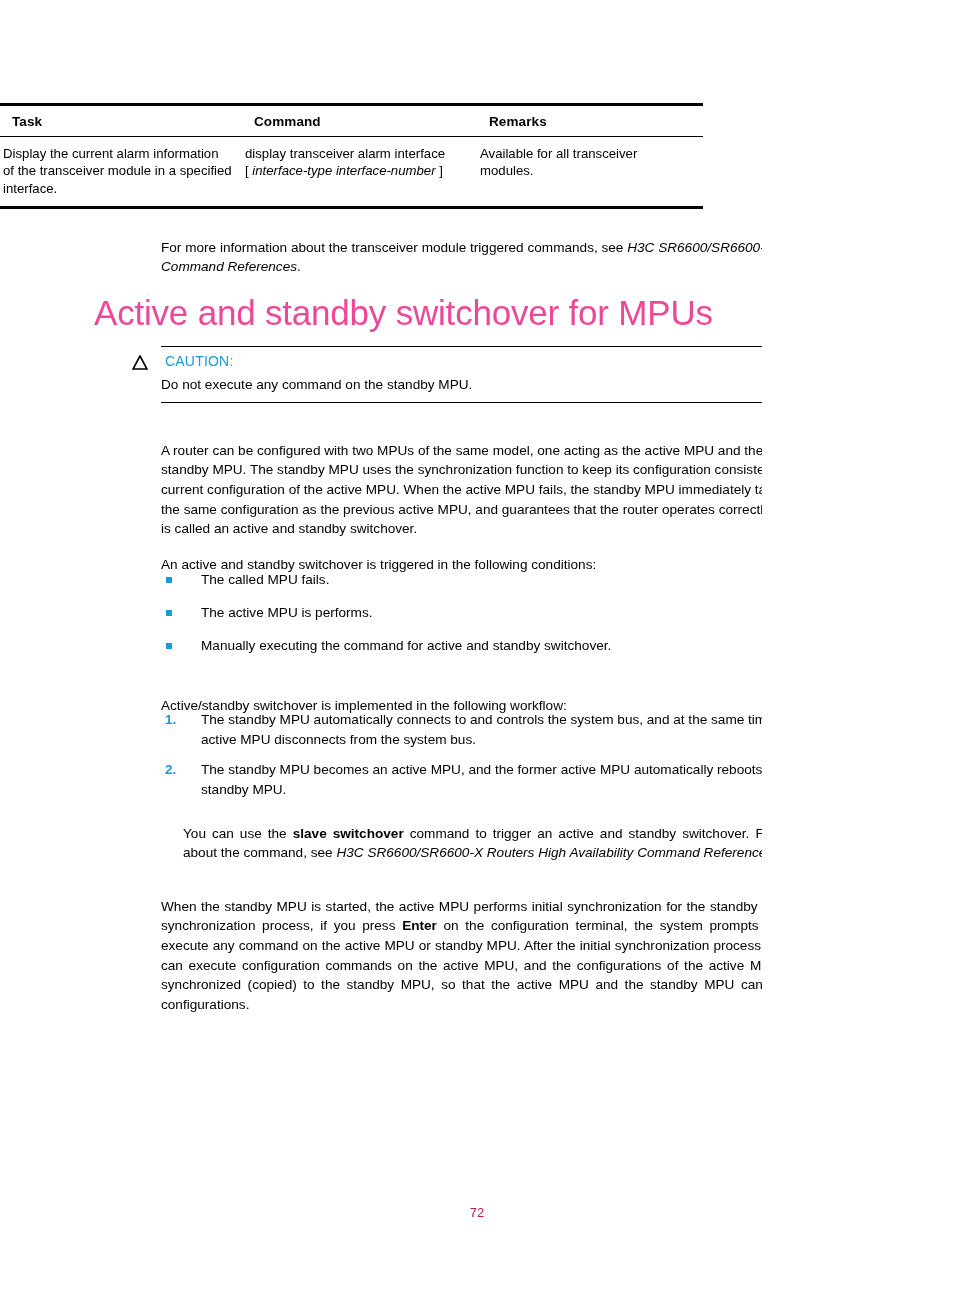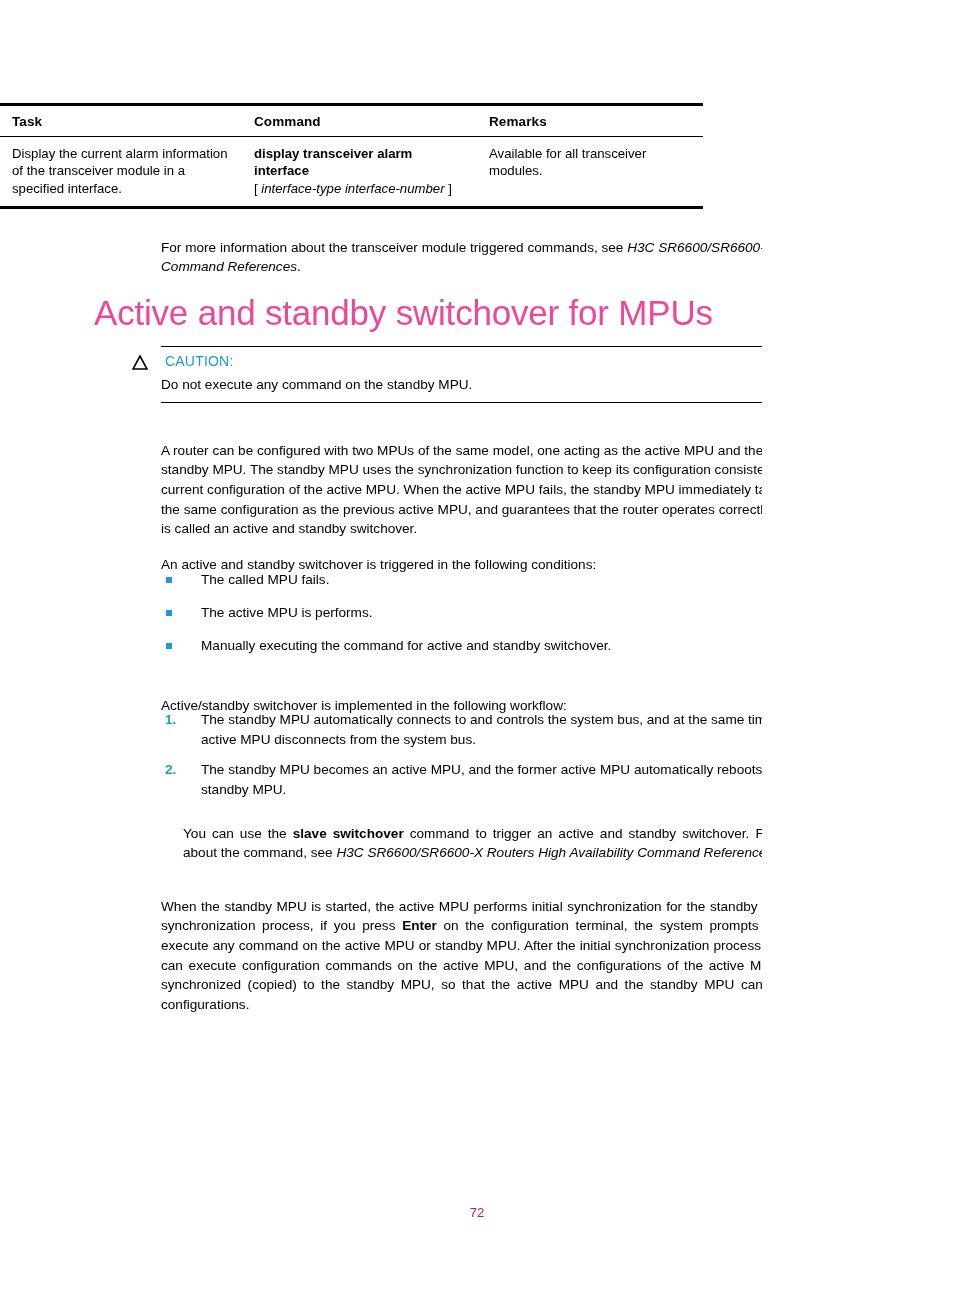--- a/index.html
+++ b/index.html
@@ -49,34 +49,34 @@
   }
   .cmd-table th {
     font-size: 13.5px;
     font-weight: bold;
     padding: 8px 0 7px 12px;
     letter-spacing: .1px;
   }
   .cmd-table td {
     font-size: 13.2px;
     line-height: 1.32;
-    padding: 8px 10px 9px 12px;
+    padding: 8px 10px 9px 3px;
   }
   .thead-row th {
     border-top: 3.2px solid #000;
     border-bottom: 1.4px solid #000;
   }
   .tbody-row td {
     border-bottom: 3.2px solid #000;
   }
   .col-task   { width: 242px; }
   .col-cmd    { width: 235px; }
   .col-remark { width: 226px; }
   .cmd-bold {
-    font-weight: bold;
+    font-weight: normal;
     display: block;
   }
   .cmd-ital {
     font-style: italic;
     display: block;
   }
   .cmd-ital .brk { font-style: normal; }
 
   
   .para {

